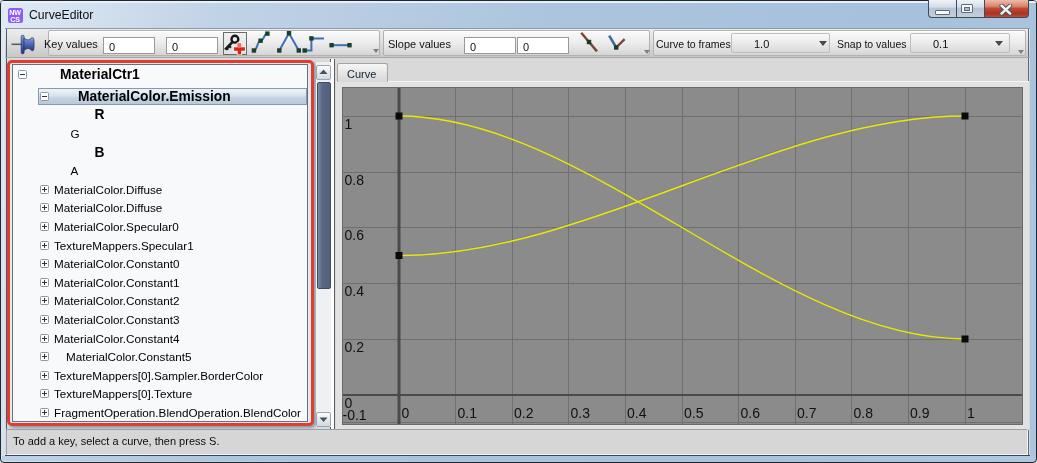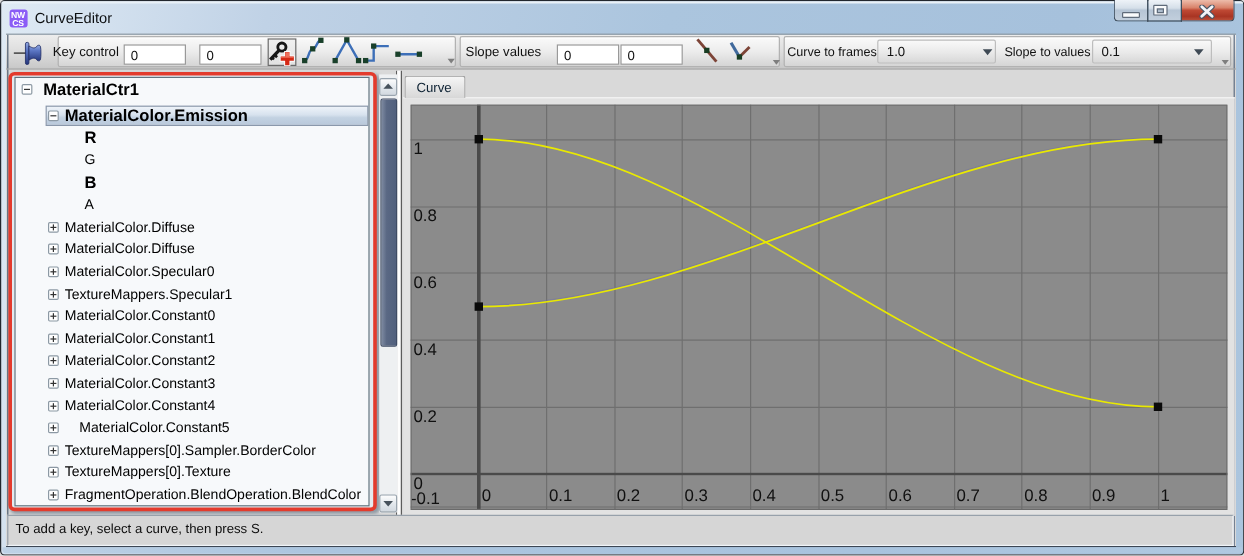--- a/index.html
+++ b/index.html
@@ -31,32 +31,32 @@
   
   #toolbar{left:5px;top:29px;width:1025px;height:29px;
     background:linear-gradient(#ededed,#e0e0e0 40%,#cbcbcb 90%,#c6c6c6);}
   .tpanel{position:absolute;top:30px;height:26px;box-sizing:border-box;border:1px solid #b2b2b2;border-radius:2px;
     background:linear-gradient(#fafafa,#ececec 50%,#d5d5d5);box-shadow:inset 0 1px 0 #fff;}
   #toolbar-bottom{left:5px;top:57px;width:1025px;height:1px;background:#a9a9a9;}
   .tlabel{position:absolute;font-size:11px;color:#111;top:38px;}
   .tinput{position:absolute;top:37px;height:17px;width:52px;background:#fff;border:1px solid #999;
     box-sizing:border-box;font-size:11px;color:#111;padding:2.5px 0 0 5px;}
   .tcombo{position:absolute;top:33px;height:20px;background:linear-gradient(#f9f9f9,#e9e9e9 55%,#d8d8d8);border:1px solid #bdbdbd;
-    font-size:11px;color:#111;padding:4px 0 0 7px;box-sizing:border-box;border-radius:2px;}
+    font-size:11px;color:#111;padding:4px 0 0 22px;box-sizing:border-box;border-radius:2px;}
   .tarrow{position:absolute;width:0;height:0;border-left:4px solid transparent;border-right:4px solid transparent;
     border-top:5px solid #3f4a55;}
   .oarrow{position:absolute;width:0;height:0;border-left:3px solid transparent;border-right:3px solid transparent;
     border-top:4px solid #7e7e7e;}
   
   #redbox{left:7px;top:60px;width:307px;height:366px;border:3px solid #e33b2d;border-radius:5px;
     background:#e4eaef;box-shadow:2px 2px 3px rgba(70,90,110,.5);box-sizing:border-box;}
   #treeinner{left:12px;top:64px;width:296px;height:358px;background:#f7f9fb;
     border:1px solid #61737f;box-sizing:border-box;}
   .trow{position:absolute;font-size:11.7px;color:#000;white-space:nowrap;line-height:13px;}
-  .trow.b{font-weight:bold;font-size:13.8px;line-height:13px;}
+  .trow.b{font-weight:bold;font-size:13.8px;line-height:13px;margin-left:24px;}
   .tbox{position:absolute;width:9px;height:9px;background:#fff;border:1px solid #8c99a4;box-sizing:border-box;border-radius:1.5px;}
   .tbox i{position:absolute;left:1px;top:3px;width:5px;height:1px;background:#333;}
   .tbox.plus u{position:absolute;left:3px;top:1px;width:1px;height:5px;background:#333;}
   #selrow{left:38px;top:88px;width:269px;height:17px;box-sizing:border-box;border:1px solid #8a98ab;
     background:linear-gradient(#eef3f9,#d7e2ee 45%,#c3d2e2 60%,#b9c9db);}
   
   #sbtrack{left:316px;top:62px;width:15px;height:365px;background:#eef0f2;}
   .sbtn{position:absolute;left:316px;width:15px;height:15px;box-sizing:border-box;border:1px solid #9aa5af;
     border-radius:2px;background:linear-gradient(#fdfdfd,#e4e9ee 50%,#d2d9e0);}
   #sthumb{left:317px;top:82px;width:14px;height:207px;border-radius:2px;box-sizing:border-box;
@@ -108,21 +108,21 @@
     <linearGradient id="ppg" x1="0" y1="0" x2="0" y2="1">
       <stop offset="0" stop-color="#93a9e0"></stop>
         <stop offset="0.35" stop-color="#5b76c4"></stop>
       <stop offset="1" stop-color="#26377c"></stop>
     </linearGradient>
   </defs>
   <line x1="0.5" y1="10.3" x2="11.6" y2="10.3" stroke="#585858" stroke-width="1.5"></line>
   <rect x="10.2" y="1.3" width="2.9" height="18.4" rx="1.3" fill="url(#ppg)" stroke="#222f66" stroke-width="0.7"></rect>
   <path d="M13.1 4.3 C16.3 6.3 17.8 6.3 19.3 5.1 C20.1 3.3 22.6 3.1 22.8 5.2 C23.2 7 23.2 13.4 22.8 15.2 C22.6 17.3 20.1 17.1 19.3 15.3 C17.8 14.1 16.3 14.1 13.1 16.1 Z" fill="url(#ppg)" stroke="#222f66" stroke-width="0.7"></path>
 </svg>
-<div class="tlabel" style="left:44px">Key control</div>
+<div class="tlabel" style="left:44px">Key values</div>
 <div class="tinput" style="left:103px">0</div>
 <div class="tinput" style="left:166px">0</div>
 
 <div class="abs" style="left:223px;top:31.5px;width:24px;height:23px;box-sizing:border-box;border:1px solid #6a6a6a;background:linear-gradient(#f0f0f0,#e1e1e1);"></div>
 <svg class="abs" style="left:223px;top:31.5px" width="24" height="23" viewBox="0 0 24 23">
   <circle cx="11.9" cy="7.2" r="3.4" fill="none" stroke="#181818" stroke-width="2.4"></circle>
   <line x1="9.3" y1="10.1" x2="2.2" y2="17.6" stroke="#181818" stroke-width="2.7"></line>
   <line x1="5.8" y1="13.6" x2="7.9" y2="15.7" stroke="#181818" stroke-width="2.2"></line>
   <line x1="3.6" y1="15.8" x2="5.3" y2="17.6" stroke="#181818" stroke-width="2"></line>
   <g>
@@ -165,21 +165,21 @@
 </svg>
 <svg class="abs" style="left:606px;top:31px" width="21" height="22" viewBox="0 0 21 22">
   <line x1="3.2" y1="4.6" x2="10.2" y2="16.5" stroke="#40699c" stroke-width="2.6"></line>
   <line x1="10.2" y1="16.5" x2="18.6" y2="8.2" stroke="#7d4437" stroke-width="2.4"></line>
   <rect x="8.0" y="14.3" width="4.4" height="4.4" fill="#173c22"></rect>
 </svg>
 <div class="oarrow" style="left:644px;top:50px"></div>
 <div class="tlabel" style="left:656px;font-size:10.5px">Curve to frames</div>
 <div class="tcombo" style="left:731px;width:99px">1.0</div>
 <div class="tarrow" style="left:819px;top:41px"></div>
-<div class="tlabel" style="left:837px;font-size:10.5px">Slope to values</div>
+<div class="tlabel" style="left:837px;font-size:10.5px">Snap to values</div>
 <div class="tcombo" style="left:910px;width:100px">0.1</div>
 <div class="tarrow" style="left:995px;top:41px"></div>
 <div class="oarrow" style="left:1018px;top:50px"></div>
 
 <div class="abs" id="split-d1"></div>
 <div class="abs" id="split-w"></div>
 <div class="abs" id="split-d2"></div>
 
 <div class="abs" id="pane"></div>
 <div class="abs" id="tab"></div>

